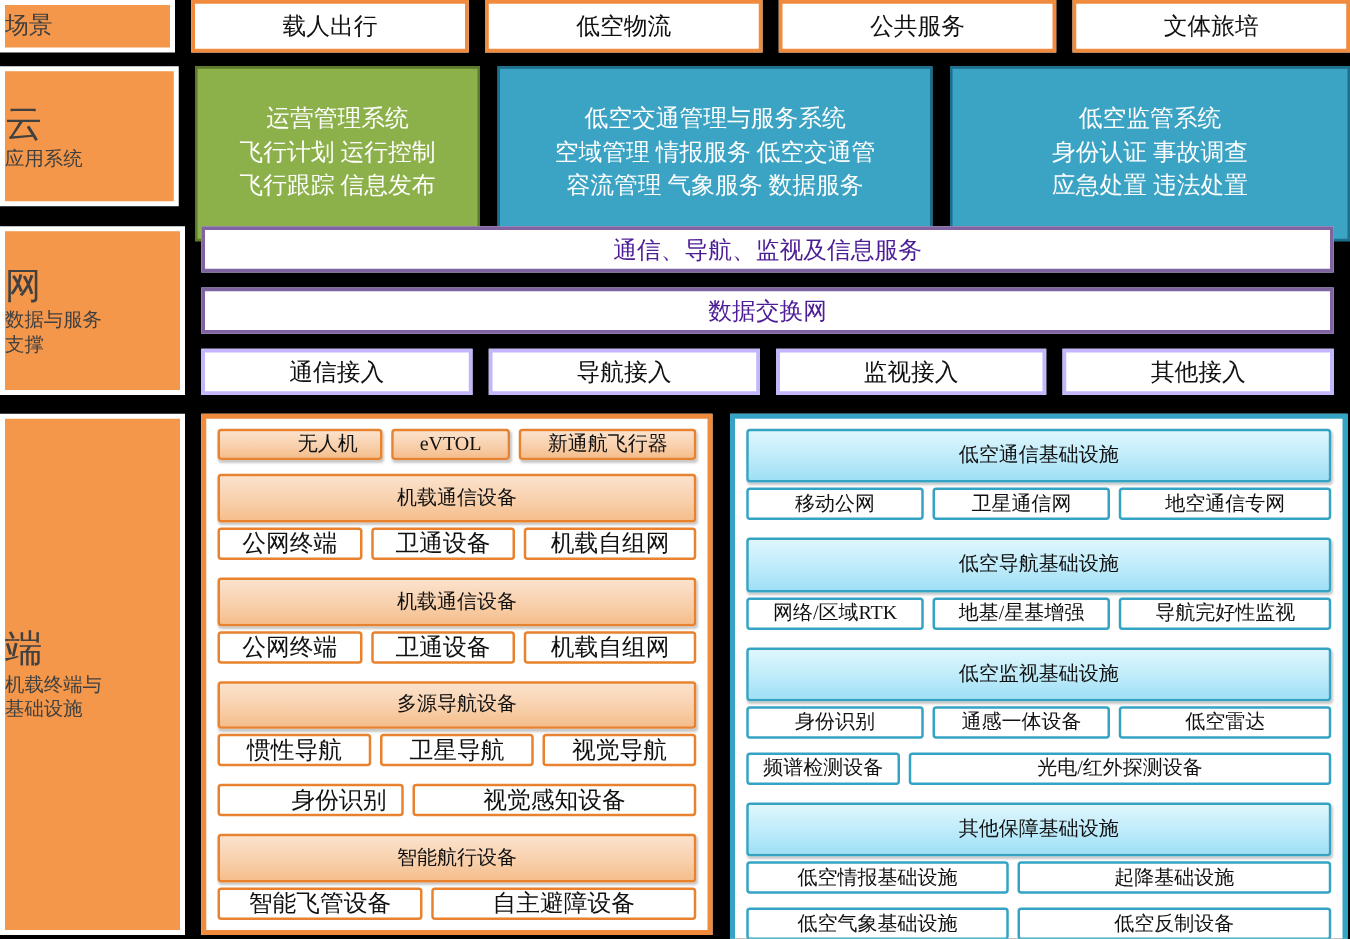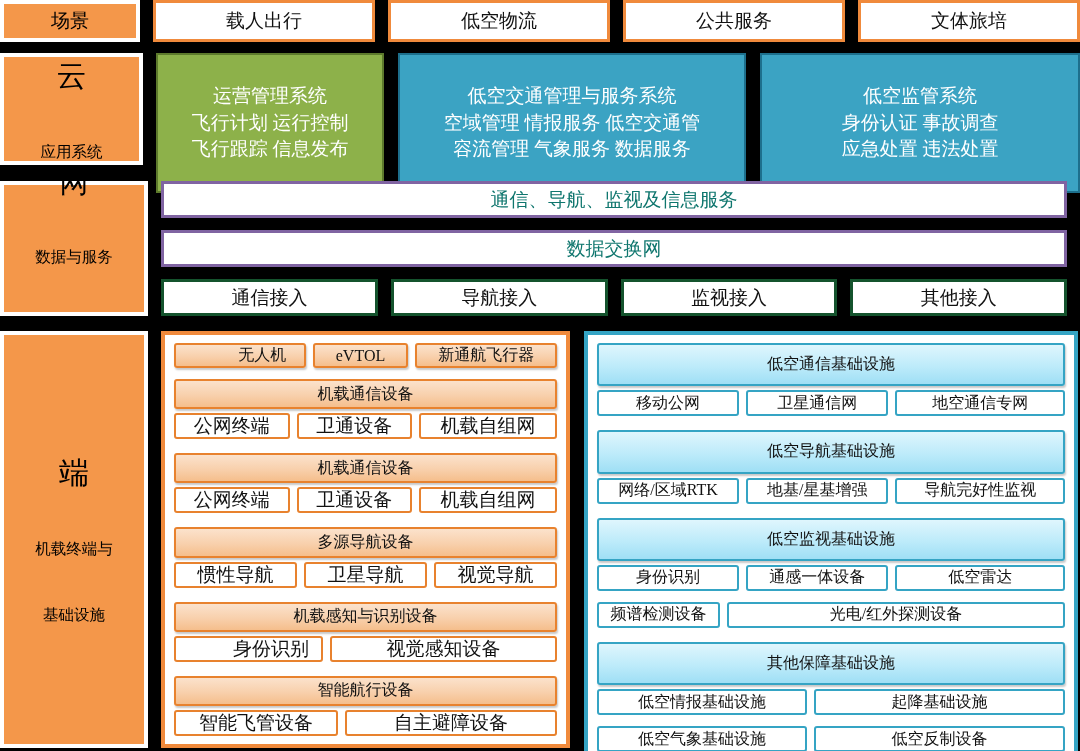--- a/index.html
+++ b/index.html
@@ -25,29 +25,29 @@
     background: #ffffff;
     padding: 4px;
     display: flex;
   }
   .label-inner {
     background: #F4974A;
     width: 100%;
     height: 100%;
     display: flex;
     flex-direction: column;
-    align-items: center;
-    justify-content: center;
-    color: #000000;
+    align-items: flex-start;
+    justify-content: center;
+    color: #404040;
     line-height: 1.25;
     text-align: center;
   }
   .label-big2  { font-size: 30px; }
   .label-big3  { font-size: 29px; }
-  .label-sub   { font-size: 15.5px; margin-top: 47px; }
+  .label-sub   { font-size: 15.5px; }
 
   
   #scene-row { left: 0; top: 0; width: 1080px; height: 42px; }
   #scene-label { width: 148px; height: 42px; }
   #scene-label .label-inner { font-size: 19px; }
 
   .scene-boxes { display: flex; gap: 13px; margin-left: 13px; border-radius: 14px; }
   .scene-box {
     background: #ffffff;
     border: 3px solid #F08A3C;
@@ -96,26 +96,26 @@
     height: 135px;
   }
   .net-bar {
     background: #ffffff;
     border: 3px solid #8064A2;
     height: 37px;
     display: flex;
     align-items: center;
     justify-content: center;
     font-size: 19px;
-    color: #0f766e;
+    color: #4c1d95;
   }
   .net-access-row { display: flex; gap: 13px; }
   .net-access {
     background: #ffffff;
-    border: 3px solid #14532d;
+    border: 3px solid #c4b5fd;
     height: 37px;
     width: 219px;
     display: flex;
     align-items: center;
     justify-content: center;
     font-size: 19px;
     color: #111111;
   }
 
   
@@ -317,21 +317,20 @@
     <div class="sp6"></div>
 
     <div class="chip-o chip-o-head">多源导航设备</div>
     <div class="chip-row">
       <div class="chip-ow">惯性导航</div>
       <div class="chip-ow">卫星导航</div>
       <div class="chip-ow">视觉导航</div>
     </div>
     <div class="sp6"></div>
 
-    <div class="chip-o chip-o-head">机载感知与识别设备</div>
     <div class="chip-row">
       <div class="chip-ow f-09">身份识别</div>
       <div class="chip-ow f-20">视觉感知设备</div>
     </div>
     <div class="sp6"></div>
 
     <div class="chip-o chip-o-head">智能航行设备</div>
     <div class="chip-row">
       <div class="chip-ow">智能飞管设备</div>
       <div class="chip-ow f-13">自主避障设备</div>

